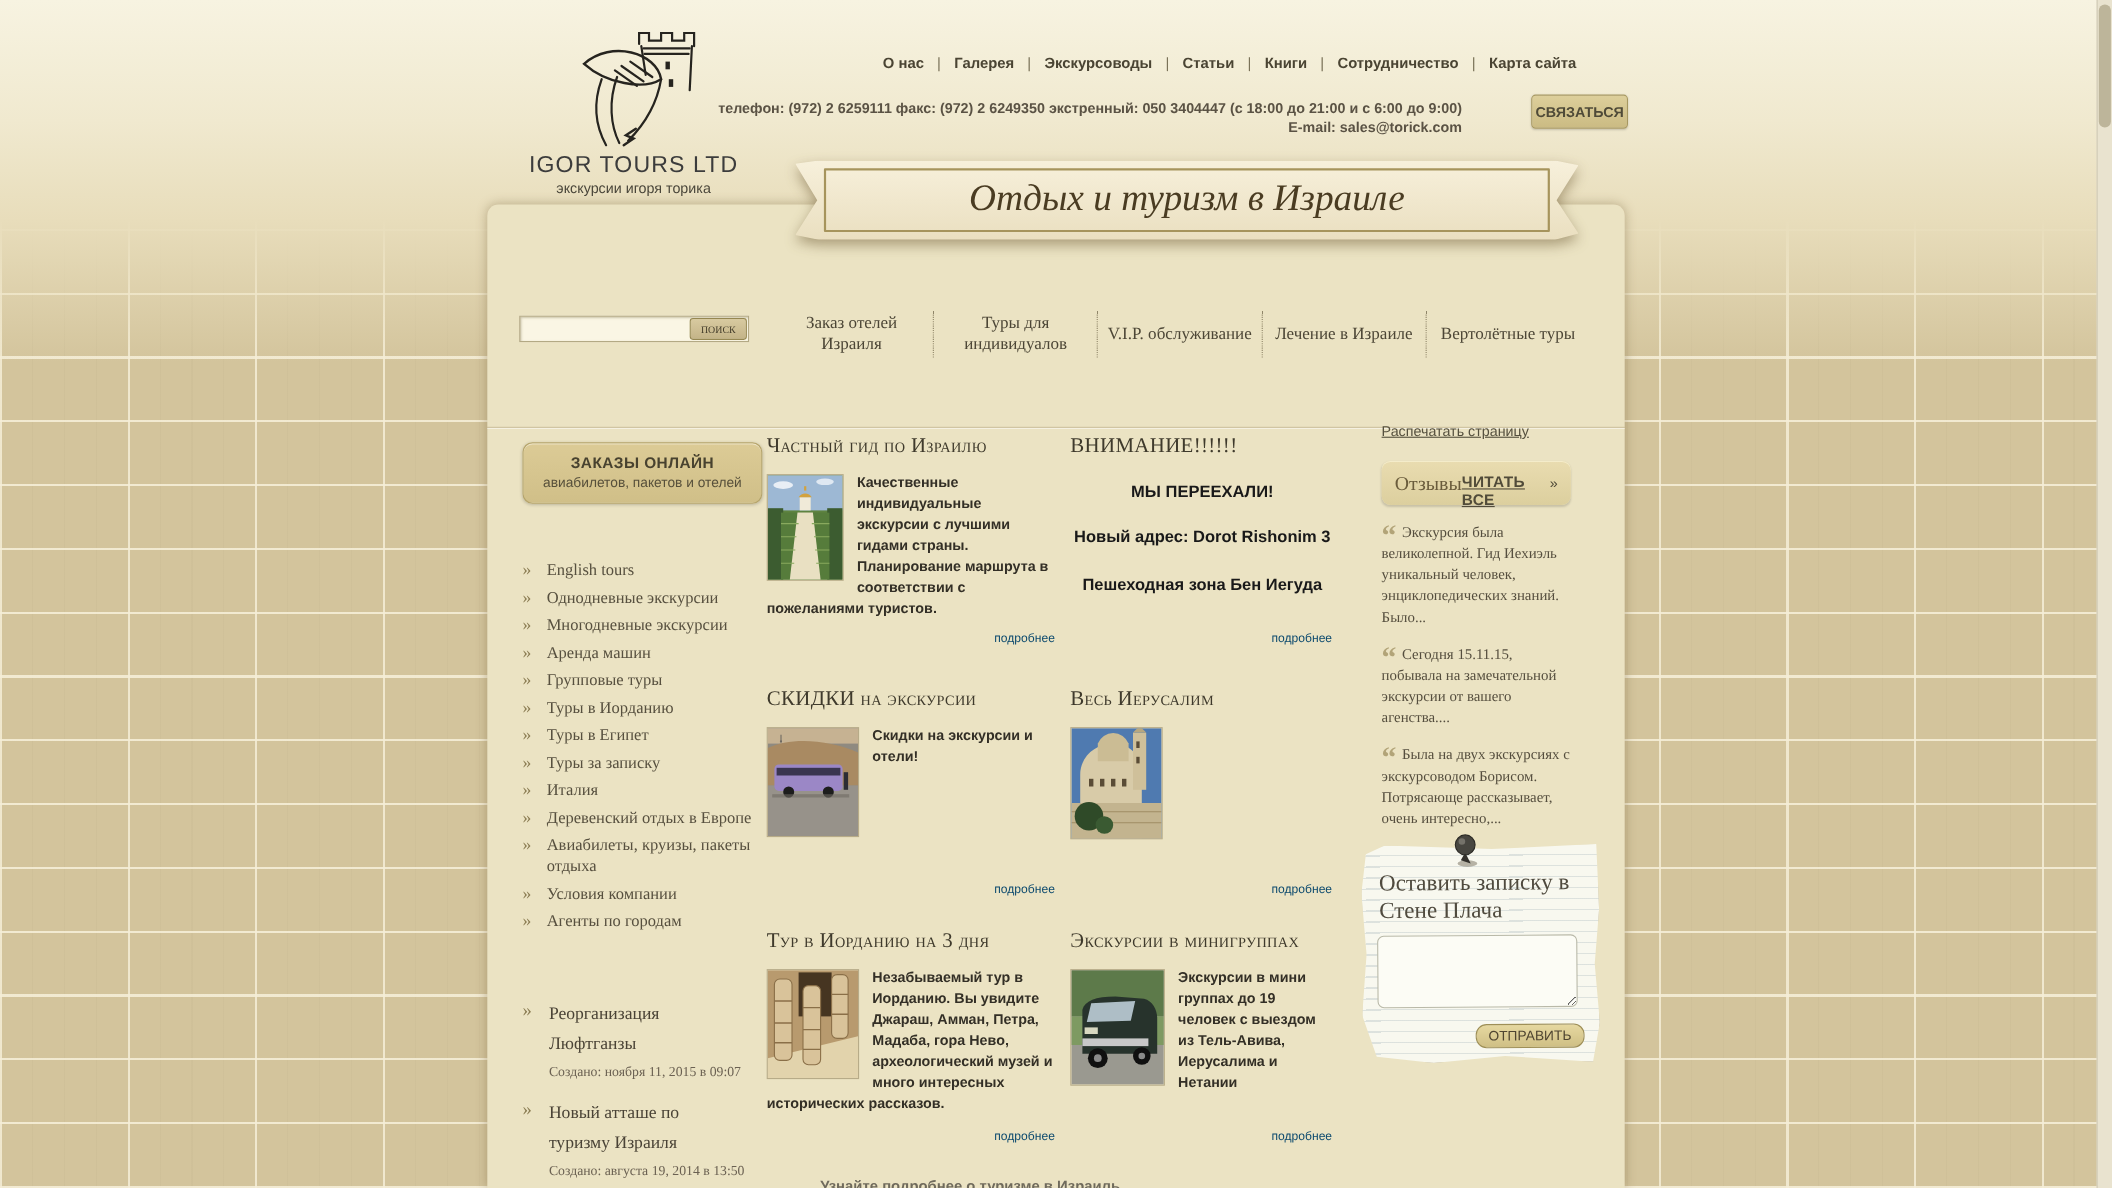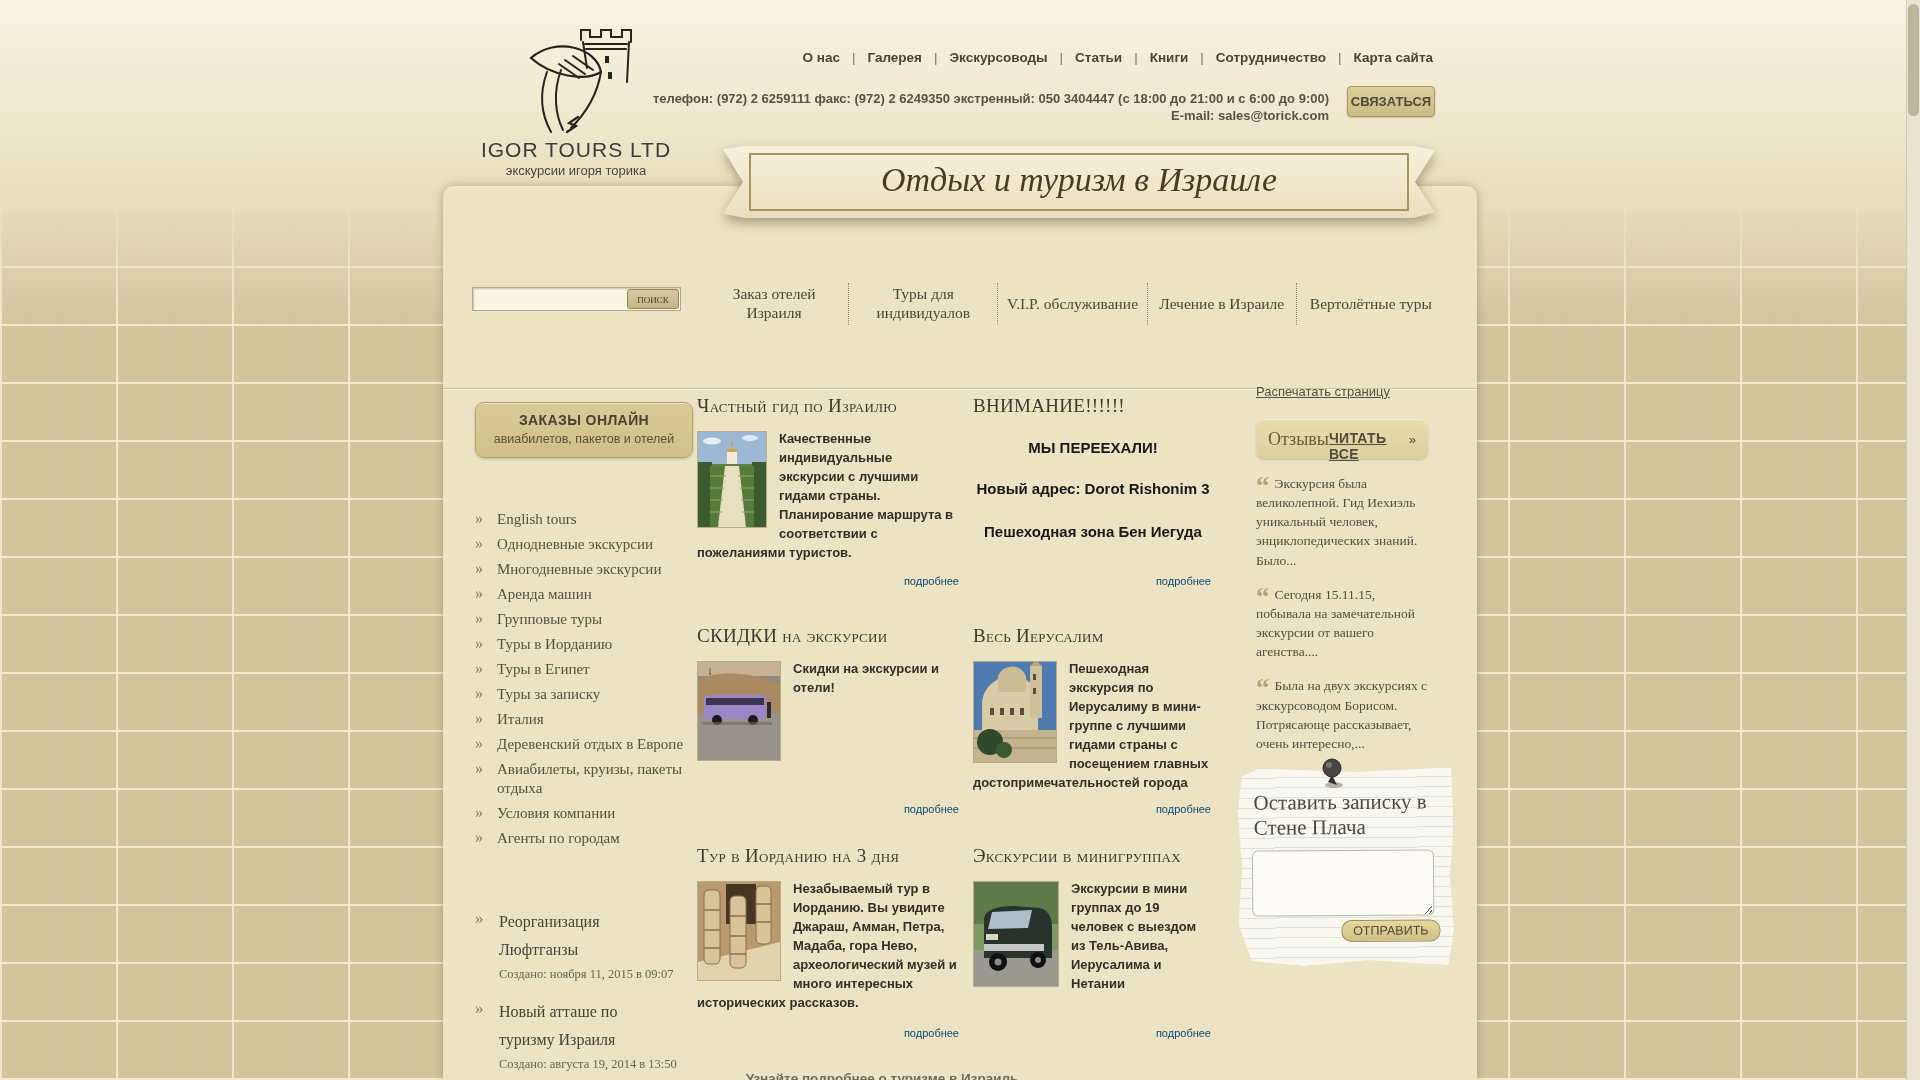--- a/index.html
+++ b/index.html
@@ -21,21 +21,21 @@
   .logo svg{display:block;margin:0 auto;}
   .logo-title{font-size:21px;letter-spacing:1px;color:#3c3c3c;font-family:"Liberation Sans",sans-serif;}
   .logo-sub{font-size:13px;color:#4a463a;margin-top:1px;}
 
   .topnav{right:487px;top:50px;font-size:13.5px;font-weight:bold;color:#4a4433;white-space:nowrap;}
   .topnav span.item{cursor:pointer;}
   .topnav span.item + span.item::before{content:"|";margin:0 12px;color:#7a7258;font-weight:normal;cursor:default;}
 
   .contacts{right:591px;top:90px;text-align:right;font-size:13px;font-weight:bold;color:#5a5244;line-height:17px;}
   .btn-contact{
-    left:1347px;top:86px;width:86px;height:29px;
+    left:1392px;top:86px;width:86px;height:29px;
     background:linear-gradient(#ddcf9b,#cbbb83);border:1px solid #a69760;border-radius:4px;
     font-size:13px;font-weight:bold;color:#4f4a38;display:flex;align-items:center;justify-content:center;
     cursor:pointer;box-shadow:0 1px 2px rgba(0,0,0,.18);
   }
 
   
   .column{
     left:443px;top:186px;width:1034px;height:894px;
     background:#ebe3c3;border-radius:10px 10px 0 0;
     box-shadow:0 0 10px rgba(110,90,50,.4);
@@ -147,21 +147,21 @@
     clip-path:polygon(2% 4%, 10% 0%, 55% 2%, 99% 0%, 100% 30%, 98% 55%, 100% 82%, 97% 100%, 60% 97%, 30% 100%, 6% 97%, 0% 78%, 2% 50%, 0% 22%);
     box-shadow:3px 5px 9px rgba(80,60,30,.4);
   }
   .note-title{font-family:"Liberation Serif",serif;font-size:21px;line-height:1.18;color:#4f4a3e;padding:22px 16px 0 16px;}
   .note-textarea{
     display:block;margin:10px 14px 0;width:182px;height:66px;box-sizing:border-box;
     border:1px solid #b9b9a8;border-radius:6px;background:#fcfcf5;resize:both;outline:none;
     font-family:"Liberation Sans",sans-serif;font-size:12px;color:#333;
   }
   .btn-send{
-    position:absolute;right:14px;bottom:24px;padding:3px 11px;
+    position:absolute;right:14px;bottom:13px;padding:3px 11px;
     background:linear-gradient(#e6d8a0,#cfbf85);border:1px solid #9e8f57;border-radius:10px;
     font-size:12.5px;color:#4f4531;cursor:pointer;
   }
   .pin{left:1318px;top:757px;width:30px;height:34px;}
 
   
   .scroll-track{right:0;top:0;width:13px;height:1080px;background:#e9e3cf;border-left:1px solid #cfc9b4;}
   .scroll-thumb{position:absolute;right:1px;top:4px;width:11px;height:112px;background:#bdb59a;border-radius:6px;cursor:pointer;}
 </style>
 </head>
@@ -347,21 +347,20 @@
         <rect x="59" y="12" width="3" height="6"></rect>
           <rect x="59" y="26" width="3" height="6"></rect>
       </g>
       <rect x="0" y="68" width="82" height="32" fill="#c3b48f"></rect>
       <g stroke="#a08c64" stroke-width="1">
           <path d="M0 76 h82 M0 86 h82"></path>
         </g>
       <circle cx="16" cy="80" r="13" fill="#2f4a28"></circle>
       <circle cx="30" cy="88" r="8" fill="#3a5a32"></circle>
     </svg>
-    <div class="article-body">Пешеходная экскурсия по Иерусалиму в мини-группе с лучшими гидами страны с посещением главных достопримечательностей города</div>
     <div class="more-link more-b30">подробнее</div>
   </div>
 
   <div class="article a-h200">
     <h2 class="article-title">Экскурсии в минигруппах</h2>
     <svg class="article-photo" width="84" height="104" viewBox="0 0 84 104">
       <rect width="84" height="104" fill="#9a9990"></rect>
       <rect width="84" height="42" fill="#5d7a4a"></rect>
       <rect y="42" width="84" height="26" fill="#7e9a62"></rect>
       <path d="M10 36 C12 28 22 24 40 24 L66 26 C74 28 78 36 78 44 L78 76 L10 76 Z" fill="#27332c"></path>

